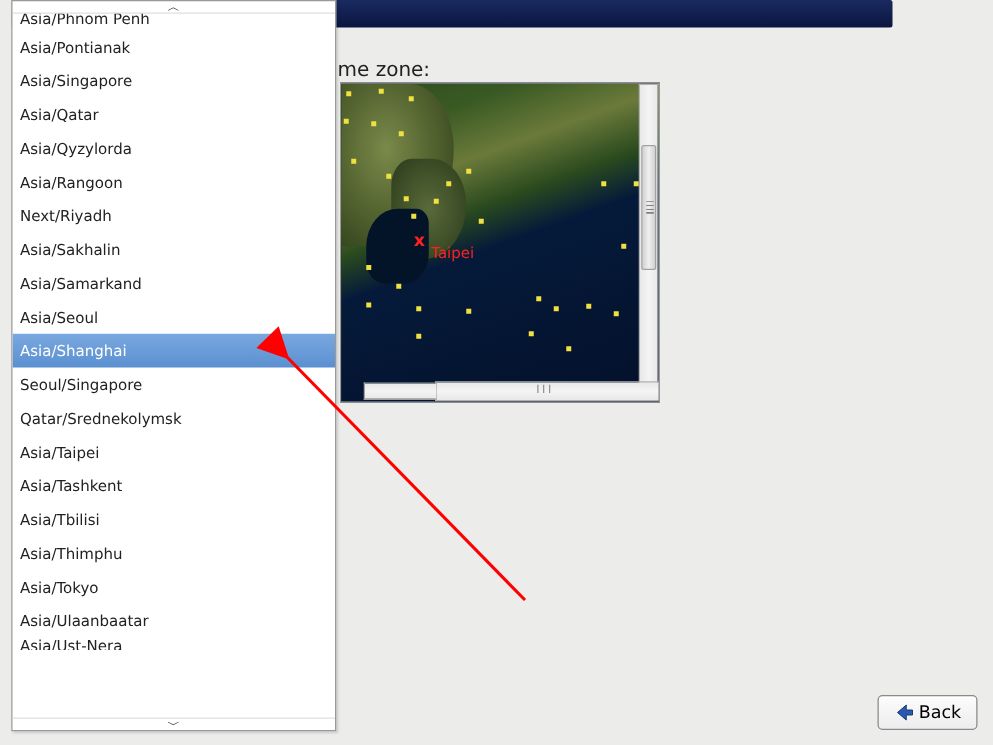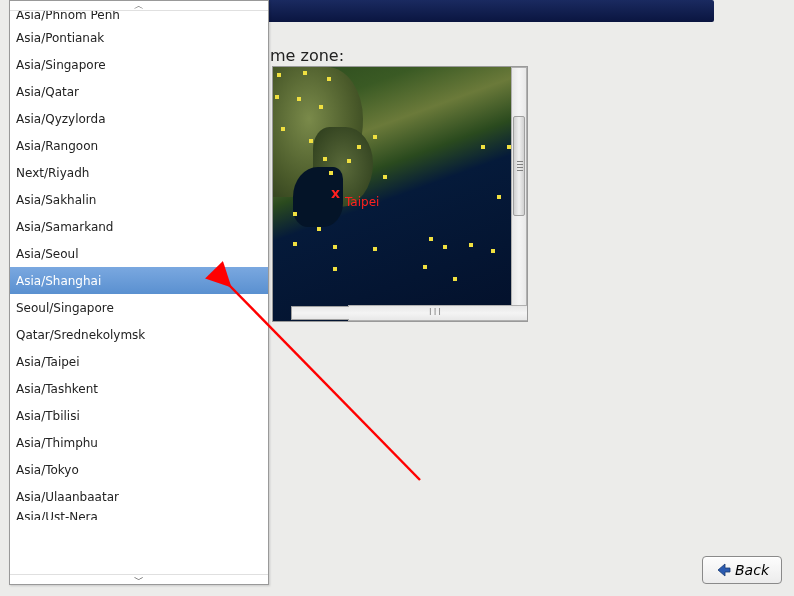--- a/index.html
+++ b/index.html
@@ -25,21 +25,21 @@
 .dropdown { position: absolute; left: 9px; top: 0; width: 260px; height: 585px; background: #fff; border: 1px solid #999; box-shadow: 1px 1px 2px rgba(0,0,0,.15); }
 .scroll-arrow { height: 10px; display:flex; align-items:center; justify-content:center; font-size:10px; color:#333; border-bottom:1px solid #e0e0e0; cursor:pointer; }
 .scroll-arrow.bottom { border-bottom:none; border-top:1px solid #e0e0e0; }
 .list { height: 563px; overflow: hidden; }
 .list-item { height: 27px; padding: 0 6px; font-size: 12px; color: #222; display:flex; align-items:center; cursor:pointer; }
 .list-item.partial-top { height: 13px; align-items:flex-end; padding-bottom:2px; overflow:hidden; }
 .list-item.partial-bottom { height: 10px; align-items:flex-start; overflow:hidden; }
 .list-item.selected { background: linear-gradient(#7aa8e0, #5a90d0); color: #fff; }
 .arrow-annot { position: absolute; pointer-events: none; }
 .btn-bar { position: absolute; right: 12px; bottom: 12px; display:flex; gap:12px; }
-.btn { display:flex; align-items:center; gap:4px; padding: 3px 12px; height: 28px; background: linear-gradient(#fdfdfd,#ececec); border: 1px solid #8a8a8a; border-radius: 4px; font-size: 14px; cursor:pointer; box-shadow: 0 1px 0 #fff inset; font-style: italic; }
+.btn { display:flex; align-items:center; gap:4px; padding: 3px 12px; height: 28px; background: linear-gradient(#fdfdfd,#ececec); border: 1px solid #8a8a8a; border-radius: 4px; font-size: 14px; cursor:pointer; box-shadow: 0 1px 0 #fff inset; }
 .btn .ico { width: 16px; height: 16px; }
 </style>
 </head>
 <body>
 
 <div class="header-bar"></div>
 
 <div class="label-tz">me zone:</div>
 
 <div class="map-frame">

